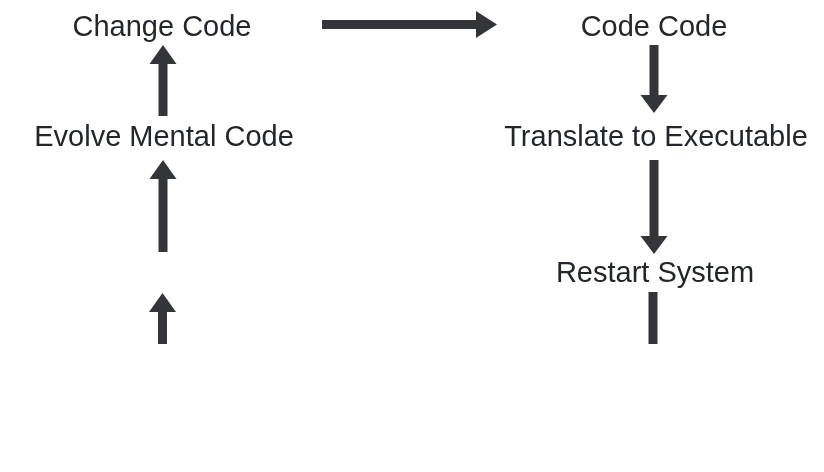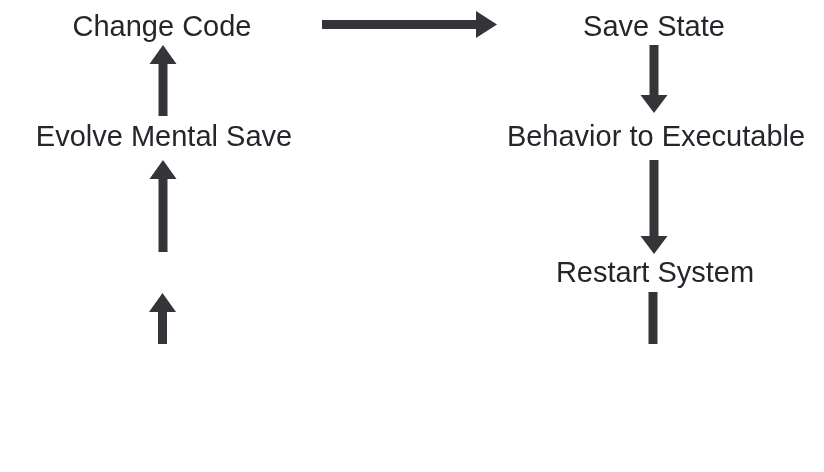--- a/index.html
+++ b/index.html
@@ -76,23 +76,23 @@
 
     <g>
       <line x1="163" y1="116" x2="163" y2="62" stroke="#333538" stroke-width="9" stroke-linecap="butt"></line>
       <polygon points="149.5,64 176.5,64 163,45" fill="#333538"></polygon>
     </g>
 
   </svg>
 
   <div class="node-label" style="left:162px; top:26px;">Change Code</div>
 
-  <div class="node-label" style="left:654px; top:26px;">Save State</div>
+  <div class="node-label" style="left:654px; top:26px;">Code Code</div>
 
-  <div class="node-label" style="left:656px; top:136px;">Behavior to Executable</div>
+  <div class="node-label" style="left:656px; top:136px;">Translate to Executable</div>
 
   <div class="node-label" style="left:655px; top:272px;">Restart System</div>
 
 
 
-  <div class="node-label" style="left:164px; top:136px;">Evolve Mental Save</div>
+  <div class="node-label" style="left:164px; top:136px;">Evolve Mental Code</div>
 
 </div>
 
 </body></html>

